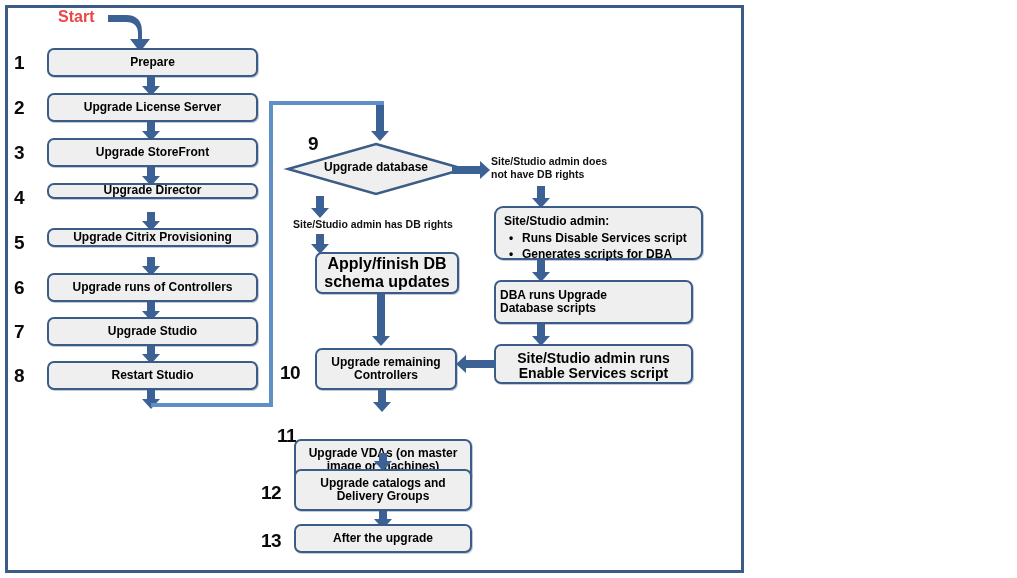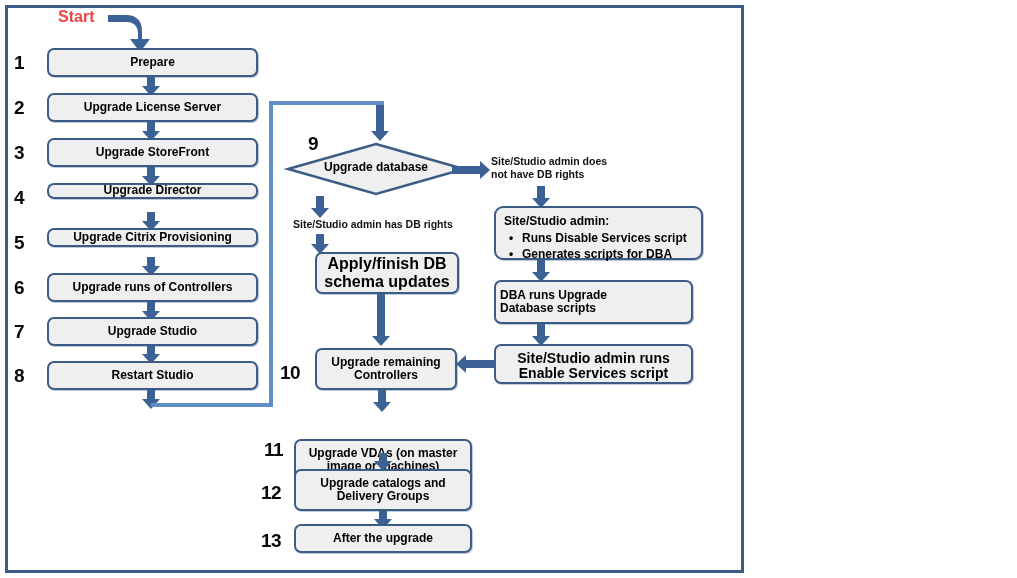--- a/index.html
+++ b/index.html
@@ -217,21 +217,21 @@
   <div class="stepnum" style="left:280px;top:362px;">10</div>
   <div class="pbox" style="left:315px;top:348px;width:142px;height:42px;font-size:12px;white-space:pre-line;">
     <span>Upgrade remaining
 Controllers</span>
   </div>
   <div class="arrowdn" style="left:372px;top:390px;width:20px;height:22px;">
     <div class="stem" style="height:13px;"></div>
       <div class="head"></div>
   </div>
 
-  <div class="stepnum" style="left:264px;top:425px;margin-top:14px;">11</div>
+  <div class="stepnum" style="left:277px;top:425px;">11</div>
   <div class="pbox" style="left:294px;top:411px;width:178px;height:42px;font-size:12px;white-space:pre-line;margin-top:28px;">
     <span>Upgrade VDAs (on master
 image or machines)</span>
   </div>
   <div class="arrowdn" style="left:373px;top:453px;width:20px;height:18px;">
     <div class="stem" style="height:9px;"></div>
       <div class="head"></div>
   </div>
 
   <div class="stepnum" style="left:261px;top:482px;">12</div>

